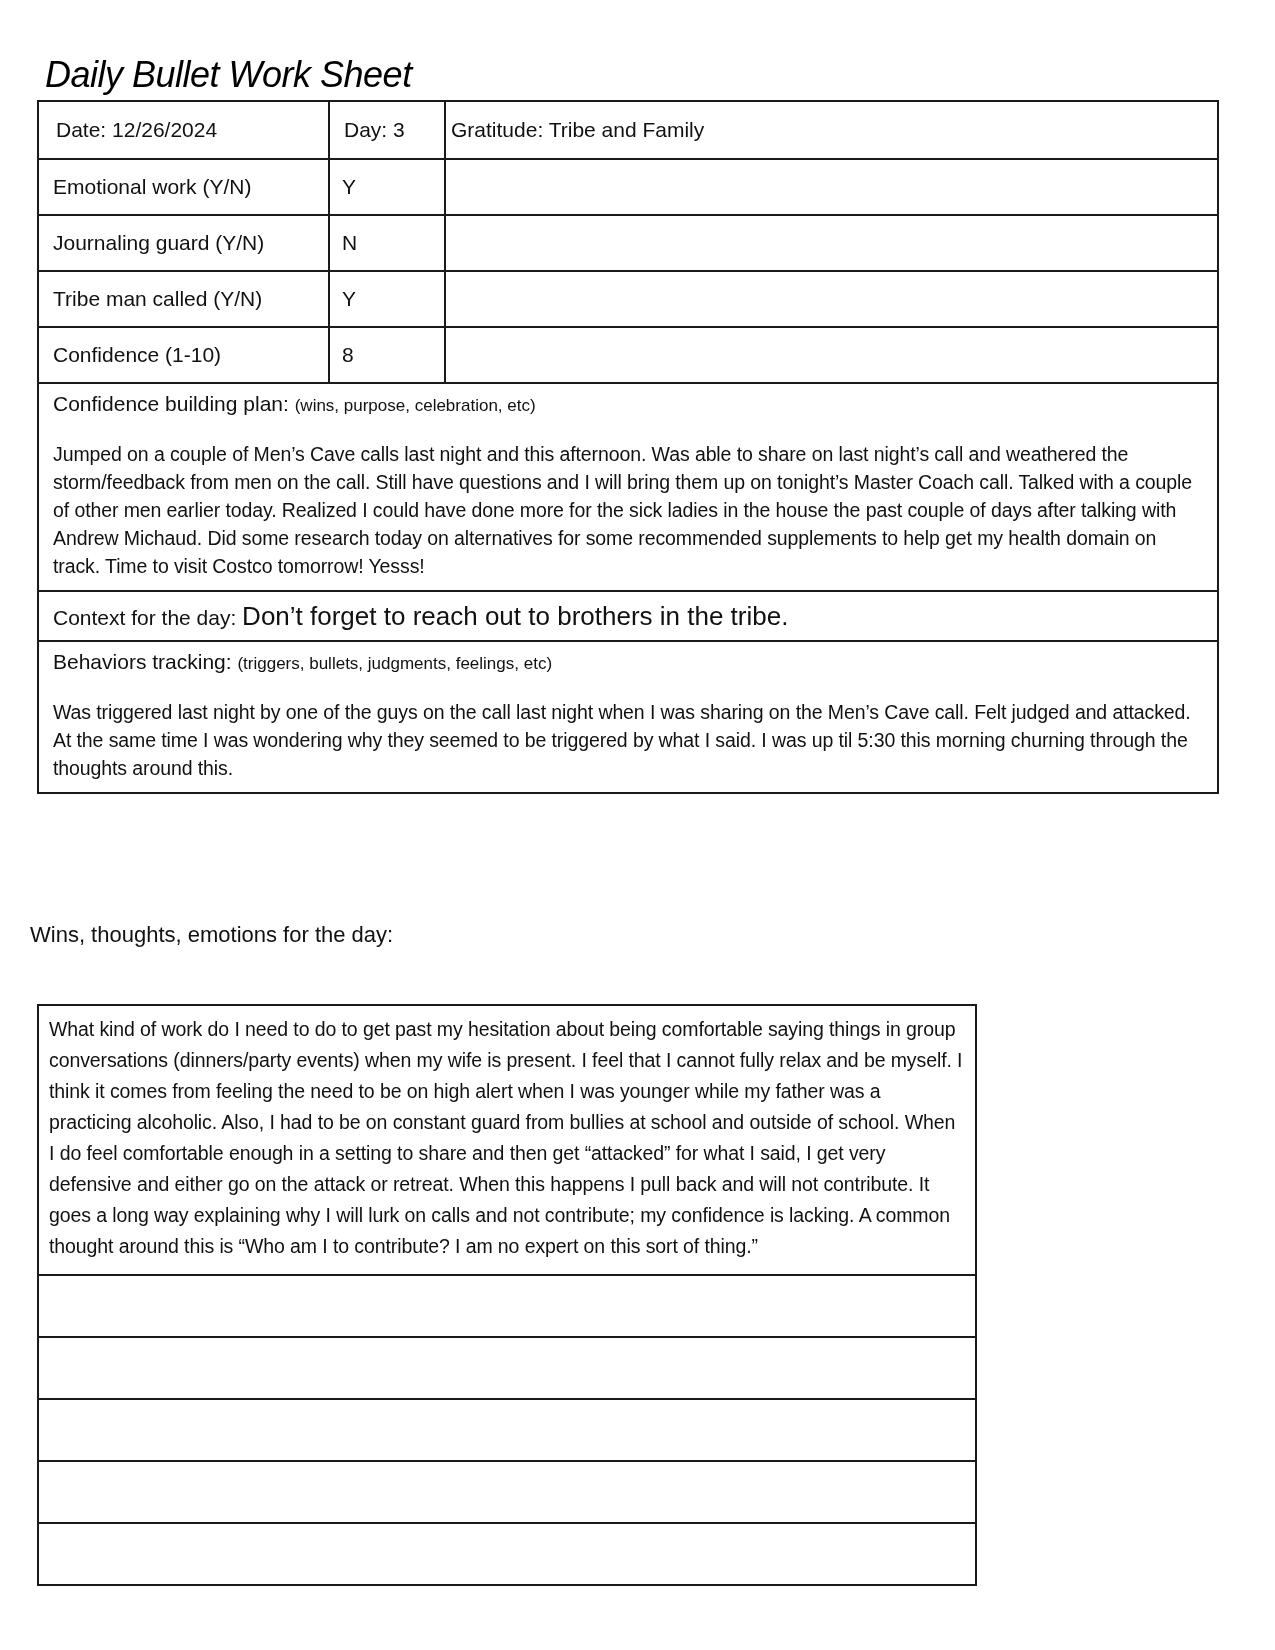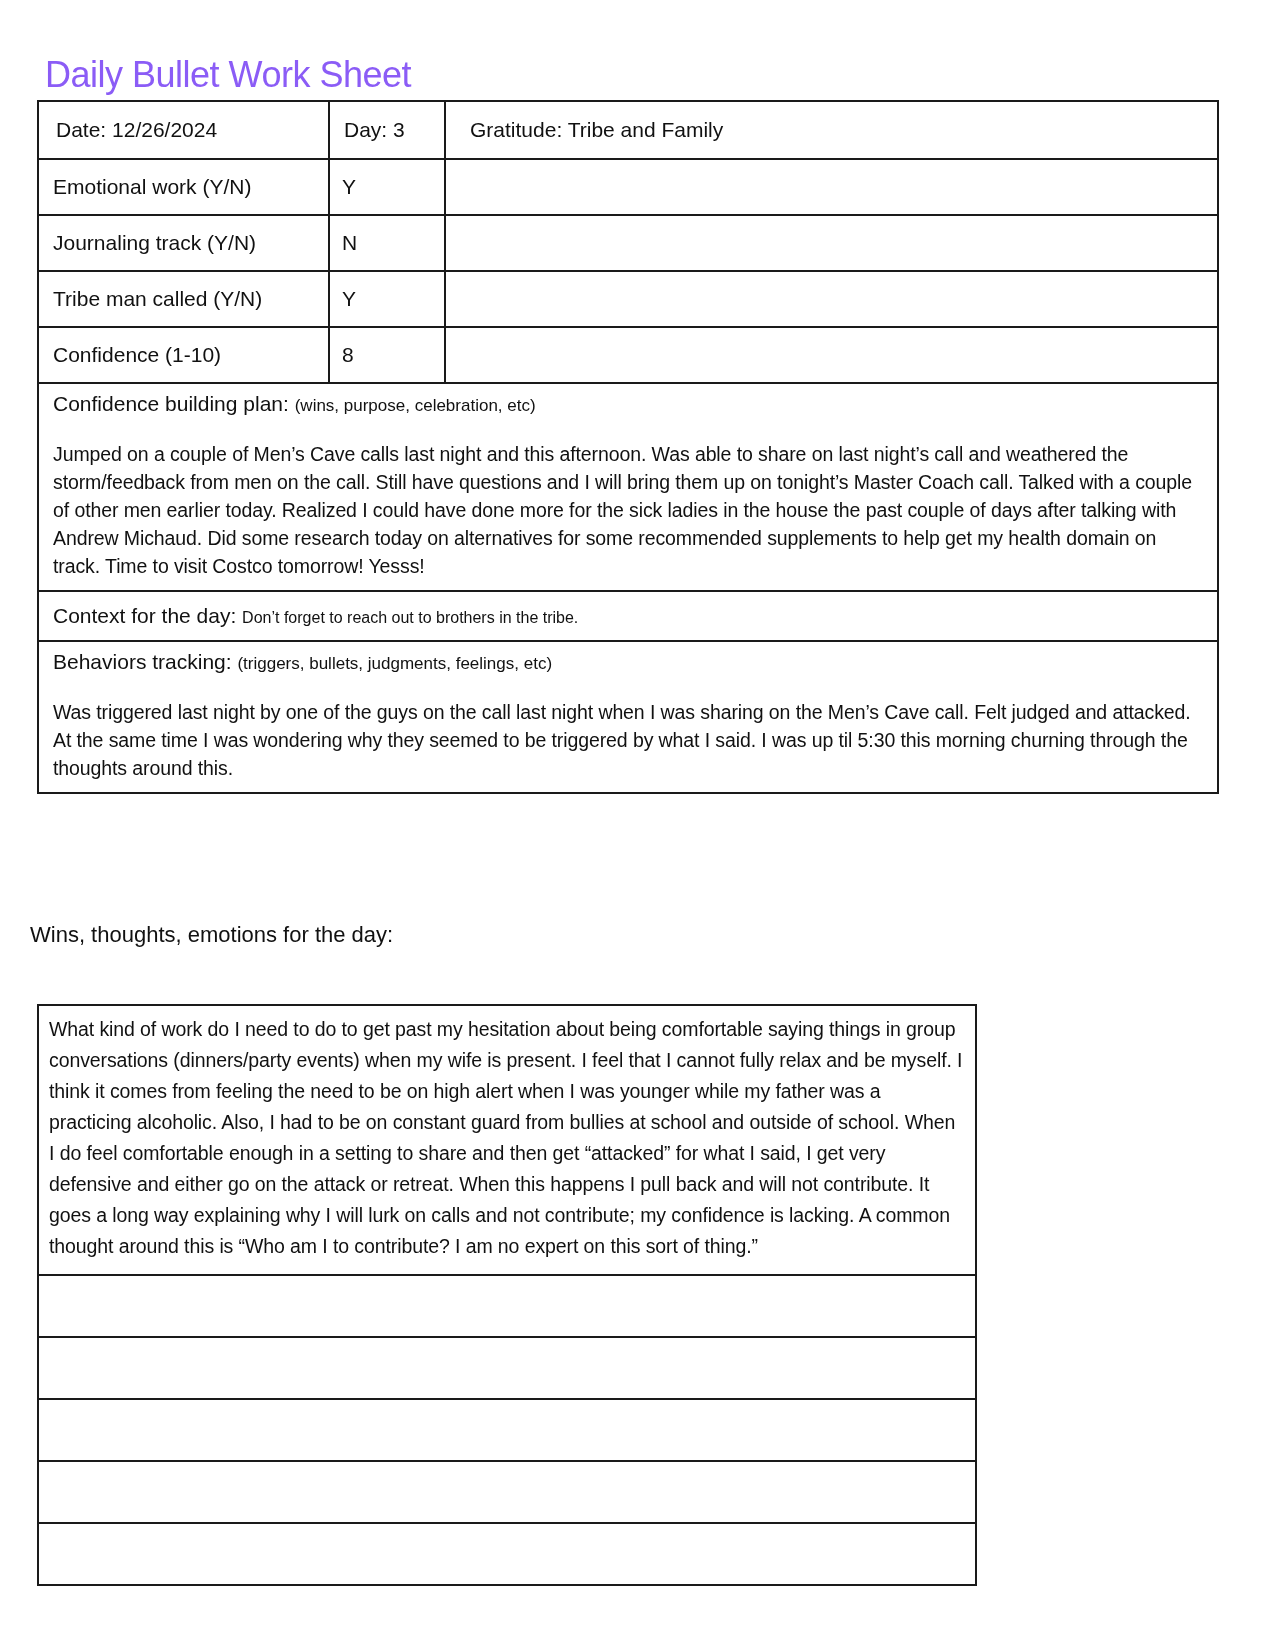--- a/index.html
+++ b/index.html
@@ -4,46 +4,47 @@
 <style>
   html, body { margin: 0; padding: 0; background: #ffffff; }
   body {
     width: 1275px; height: 1650px; position: relative; overflow: hidden;
     font-family: "Liberation Sans", "DejaVu Sans", sans-serif;
     color: #111111;
   }
   .title {
     position: absolute; left: 45px; top: 55px;
     font-size: 36px; line-height: 40px; letter-spacing: -0.5px;
-    color: #8b5cf6;
+    color: #000000;
+    font-style: italic;
   }
   .top-table {
     position: absolute; left: 37px; top: 100px; width: 1182px;
     border-collapse: collapse; table-layout: fixed;
   }
   .top-table td {
     border: 2px solid #1a1a1a; padding: 0 0 0 14px;
     font-size: 21px; vertical-align: middle; height: 54px;
   }
   .top-table tr.head td { height: 56px; }
   .top-table td.c1 { width: 272px; }
   .top-table td.c2 { width: 100px; border-radius: 16px; }
   .top-table td.val { padding-left: 12px; }
   .top-table td.head-date { padding-left: 17px; }
   .top-table td.head-day { padding-left: 14px; }
-  .top-table td.head-grat { padding-left: 24px; margin-left: 32px; }
+  .top-table td.head-grat { padding-left: 5px; margin-left: 32px; }
   .top-table td.block { padding: 8px 14px 10px 14px; vertical-align: top; height: auto; }
   .block-label { font-size: 21px; }
   .block-hint { font-size: 17px; }
   .block-body {
     font-size: 19.5px; line-height: 28px; margin-top: 24px; letter-spacing: -0.1px;
   }
   .context-row td { height: 48px; padding: 0 0 0 14px; }
   .context-label { font-size: 21px; }
-  .context-text { font-size: 16px; }
+  .context-text { font-size: 26px; }
 
   .wins-label {
     position: absolute; left: 30px; top: 922px;
     font-size: 22px; line-height: 26px;
   }
   .wins-table {
     position: absolute; left: 37px; top: 1004px; width: 940px;
     border-collapse: collapse; table-layout: fixed;
   }
   .wins-table td {
@@ -65,21 +66,21 @@
     <td class="c1 head-date">Date: 12/26/2024</td>
     <td class="c2 head-day">Day: 3</td>
     <td class="head-grat">Gratitude: Tribe and Family</td>
   </tr>
   <tr>
     <td class="c1">Emotional work (Y/N)</td>
     <td class="c2 val">Y</td>
     <td></td>
   </tr>
   <tr>
-    <td class="c1">Journaling track (Y/N)</td>
+    <td class="c1">Journaling guard (Y/N)</td>
     <td class="c2 val">N</td>
     <td></td>
   </tr>
   <tr>
     <td class="c1">Tribe man called (Y/N)</td>
     <td class="c2 val">Y</td>
     <td></td>
   </tr>
   <tr>
     <td class="c1">Confidence (1-10)</td>

